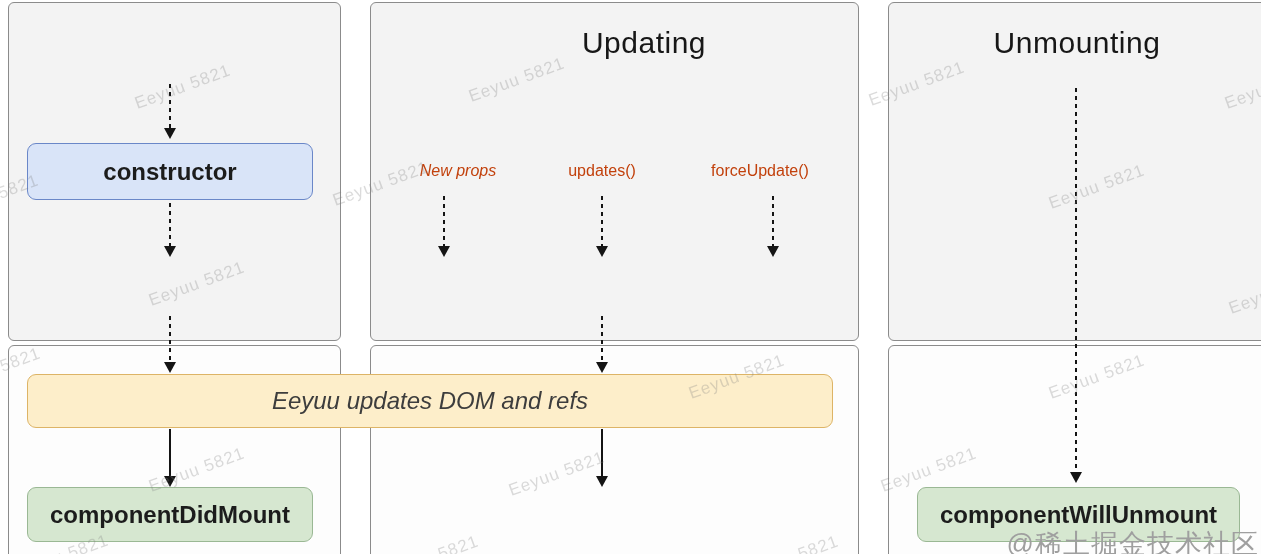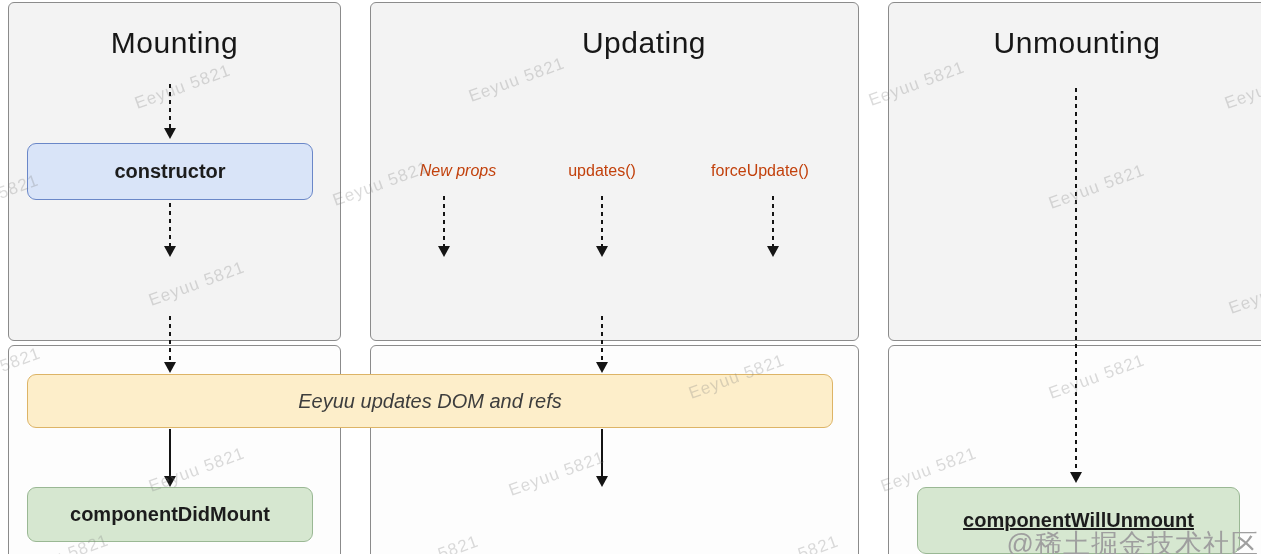--- a/index.html
+++ b/index.html
@@ -14,21 +14,21 @@
   }
   .panel.bottom{background:#fdfdfd;}
   .phase-title{
     position:absolute;width:100%;text-align:center;top:26px;
     font-size:30px;font-weight:400;color:#171717;letter-spacing:.5px;
   }
   
   .node{
     position:absolute;box-sizing:border-box;border-radius:9px;
     display:flex;align-items:center;justify-content:center;
-    font-size:20px;z-index:2;
+    font-size:24px;z-index:2;
   }
   .node.blue{background:#d9e4f8;border:1.5px solid #6a87c8;font-weight:bold;}
   .node.yellow{background:#fdeeca;border:1.5px solid #ddb466;font-style:italic;color:#3d3d3d;font-weight:400;}
   .node.green{background:#d6e7d0;border:1.5px solid #9ab894;font-weight:bold;}
   
   .trigger{
     position:absolute;transform:translateX(-50%);font-size:16px;color:#c2410c;
     white-space:nowrap;z-index:2;
   }
   .trigger.italic{font-style:italic;}
@@ -57,32 +57,31 @@
 
 <div class="canvas">
 
   <div class="panel" style="left:8px;top:2px;width:333px;height:339px;"></div>
   <div class="panel bottom" style="left:8px;top:345px;width:333px;height:220px;"></div>
   <div class="panel" style="left:370px;top:2px;width:489px;height:339px;"></div>
   <div class="panel bottom" style="left:370px;top:345px;width:489px;height:220px;"></div>
   <div class="panel" style="left:888px;top:2px;width:380px;height:339px;"></div>
   <div class="panel bottom" style="left:888px;top:345px;width:380px;height:220px;"></div>
 
-  <div class="phase-title" style="left:8px;width:333px;">Mounting</div>
   <div class="phase-title" style="left:370px;width:548px;">Updating</div>
   <div class="phase-title" style="left:888px;width:378px;">Unmounting</div>
 
   <div class="trigger italic" style="left:458px;top:162px;">New props</div>
   <div class="trigger" style="left:602px;top:162px;">updates()</div>
   <div class="trigger" style="left:760px;top:162px;">forceUpdate()</div>
 
   <div class="node blue" style="left:27px;top:143px;width:286px;height:57px;">constructor</div>
   <div class="node yellow" style="left:27px;top:374px;width:806px;height:54px;">Eeyuu updates DOM and refs</div>
   <div class="node green" style="left:27px;top:487px;width:286px;height:55px;text-align:right;">componentDidMount</div>
-  <div class="node green" style="left:917px;top:487px;width:323px;height:67px;text-decoration:underline;">componentWillUnmount</div>
+  <div class="node green" style="left:917px;top:487px;width:323px;height:55px;">componentWillUnmount</div>
 
   <div class="aline dashed" style="left:169px;top:84px;height:44px;"></div>
   <div class="ahead" style="left:164px;top:128px;"></div>
   <div class="aline dashed" style="left:169px;top:203px;height:43px;"></div>
   <div class="ahead" style="left:164px;top:246px;"></div>
   <div class="aline dashed" style="left:169px;top:316px;height:46px;"></div>
   <div class="ahead" style="left:164px;top:362px;"></div>
   <div class="aline solid" style="left:169px;top:429px;height:47px;"></div>
   <div class="ahead" style="left:164px;top:476px;"></div>
 

